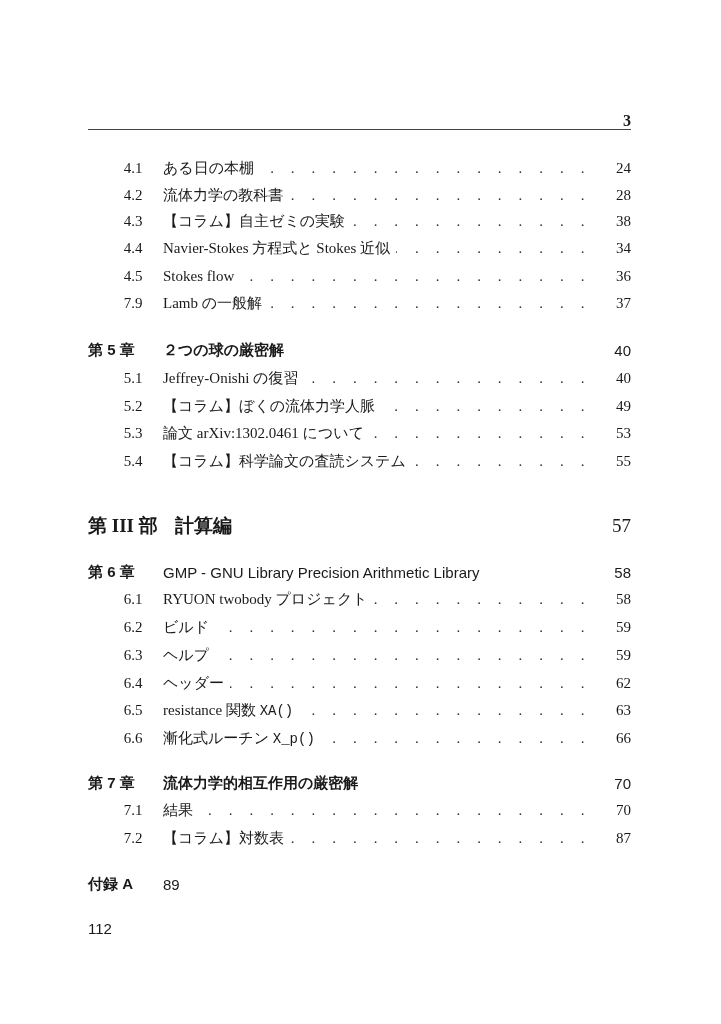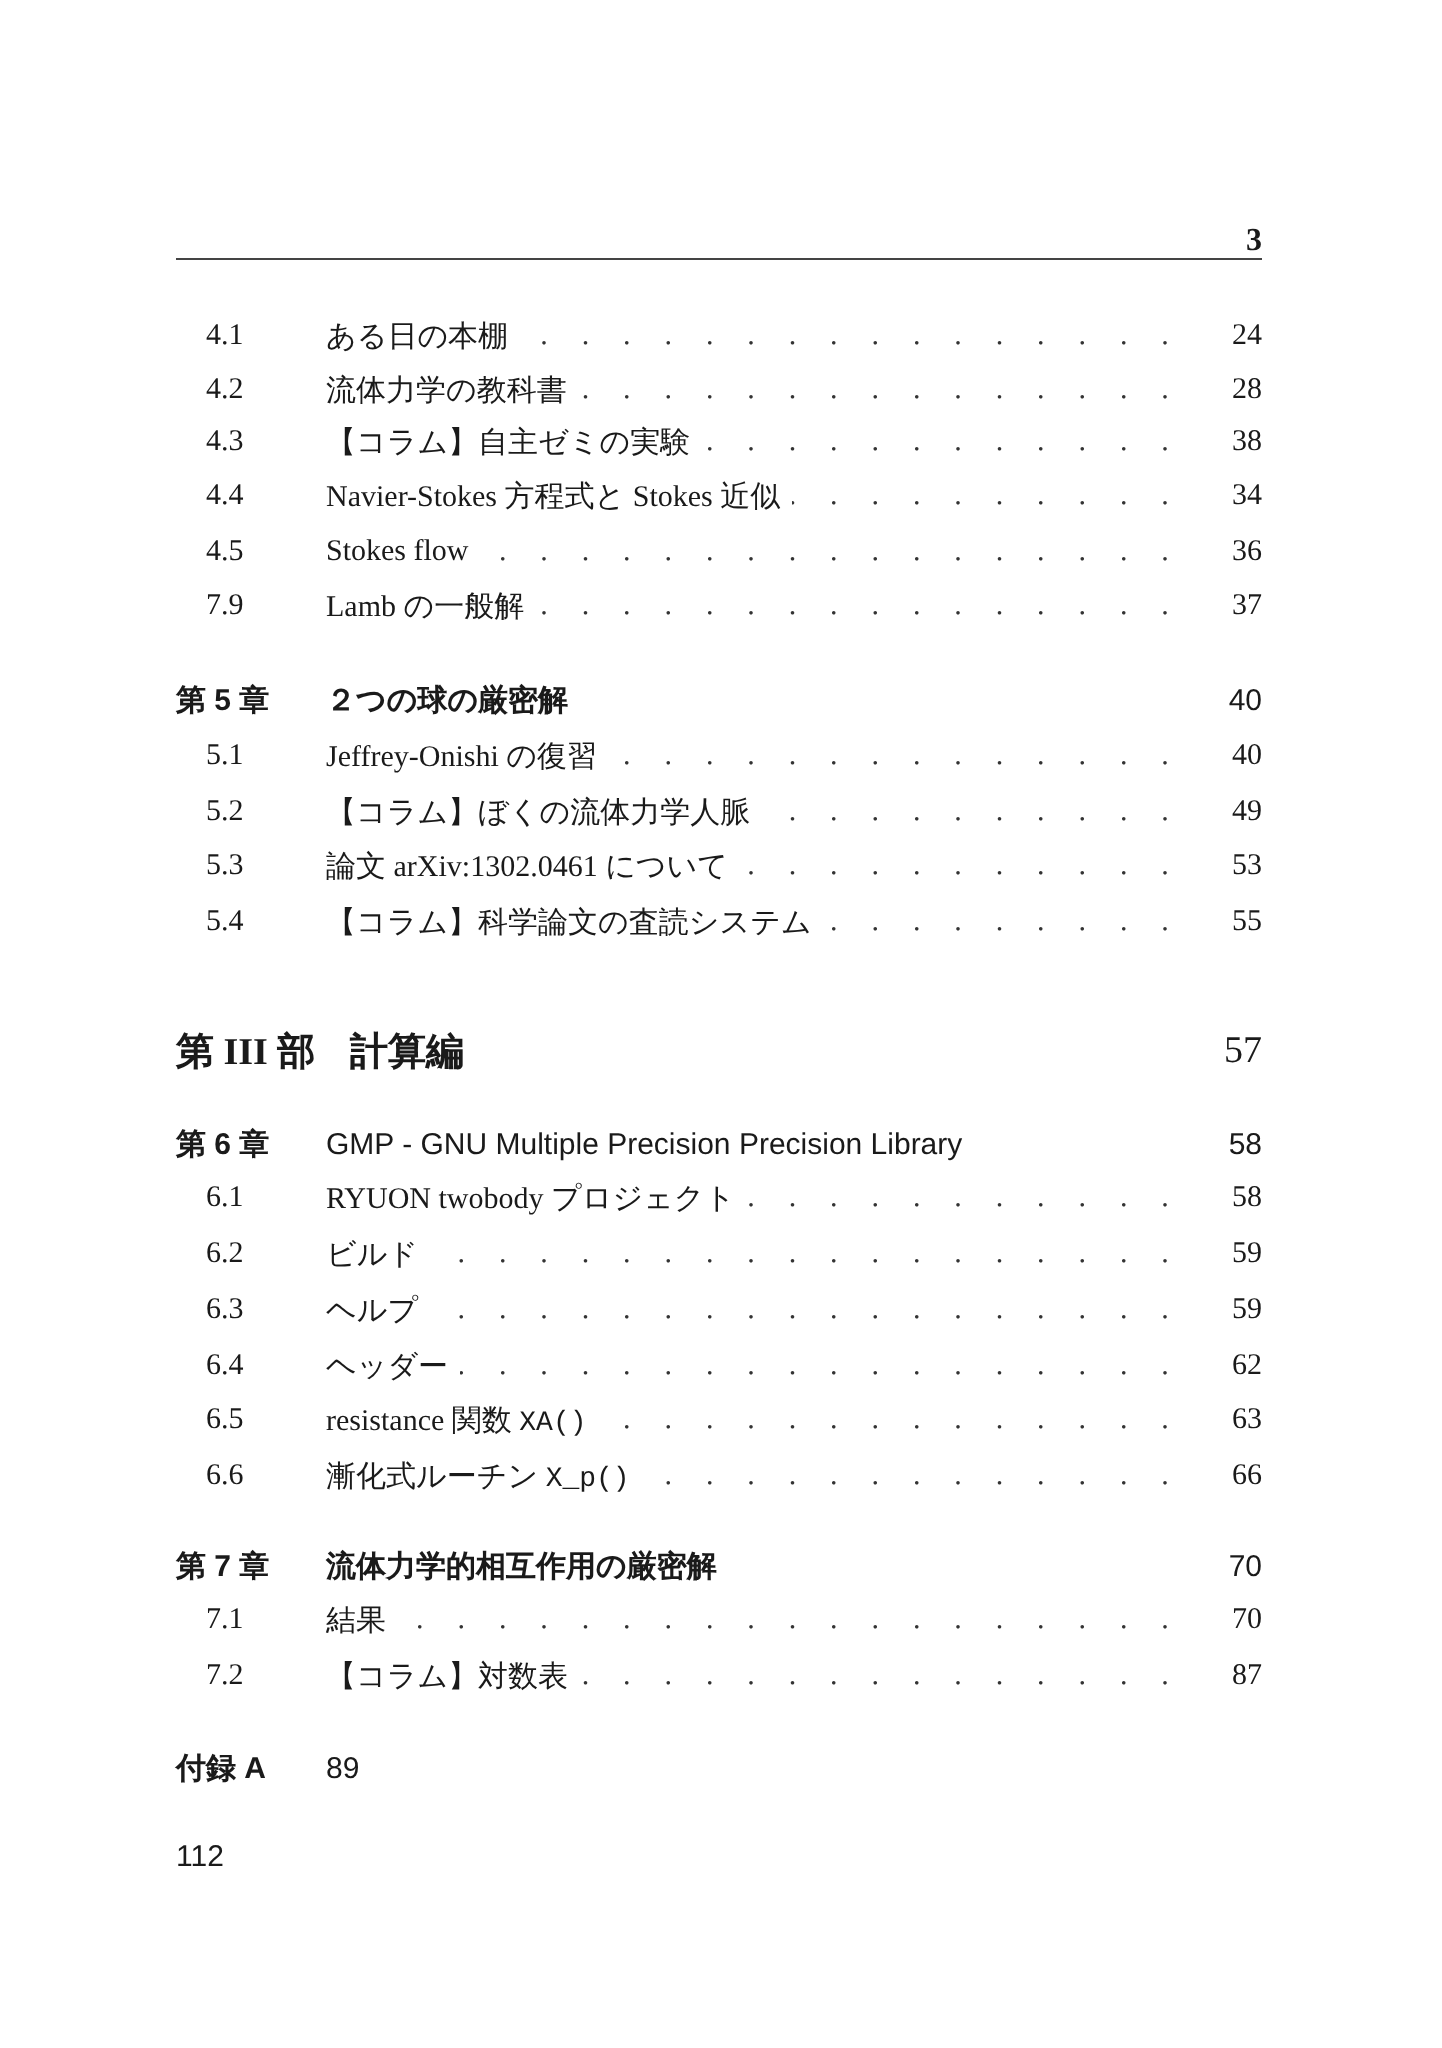--- a/index.html
+++ b/index.html
@@ -11,21 +11,21 @@
   }
   .header-rule {
     position: absolute; left: 88px; width: 543px; top: 129px; height: 0;
     border-top: 1px solid #444;
   }
   .row {
     position: absolute; left: 88px; width: 543px; height: 24px;
     display: flex; align-items: center; white-space: nowrap;
   }
   .sec { font-family: "Liberation Serif", serif; font-size: 15px; }
-  .sec .num { width: 75px; padding-left: 15px; box-sizing: border-box; flex: none; }
+  .sec .num { width: 75px; padding-left: 15px; box-sizing: border-box; flex: none; text-align: center; }
   .sec .title { flex: none; }
   .sec .dots {
     flex: 1; overflow: hidden; margin: 0 10px 0 6px; color: #333;
     letter-spacing: 6.6px; text-align: right; direction: rtl;
   }
   .sec .page-num { flex: none; width: 30px; text-align: right; }
   .chap { font-family: "Liberation Sans", sans-serif; font-size: 15px; font-weight: bold; }
   .chap .num { width: 75px; flex: none; }
   .chap .title { flex: 1; }
   .chap .page-num { flex: none; text-align: right; font-weight: normal; }
@@ -112,21 +112,21 @@
   </div>
 
   <div class="row part" style="top:511px">
     <span class="num">第 III 部</span>
     <span class="title">計算編</span>
     <span class="page-num">57</span>
   </div>
 
   <div class="row chap light" style="top:560px">
     <span class="num">第 6 章</span>
-    <span class="title">GMP - GNU Multiple Precision Precision Library</span>
+    <span class="title">GMP - GNU Library Precision Arithmetic Library</span>
     <span class="page-num">58</span>
   </div>
   <div class="row sec" style="top:587px">
     <span class="num">6.1</span>
     <span class="title">RYUON twobody プロジェクト</span>
     <span class="dots">. . . . . . . . . . . . . . . . . . . . . . . . . . . . . . . . . . . . . . . . . . . .</span>
     <span class="page-num">58</span>
   </div>
   <div class="row sec" style="top:615px">
     <span class="num">6.2</span>

